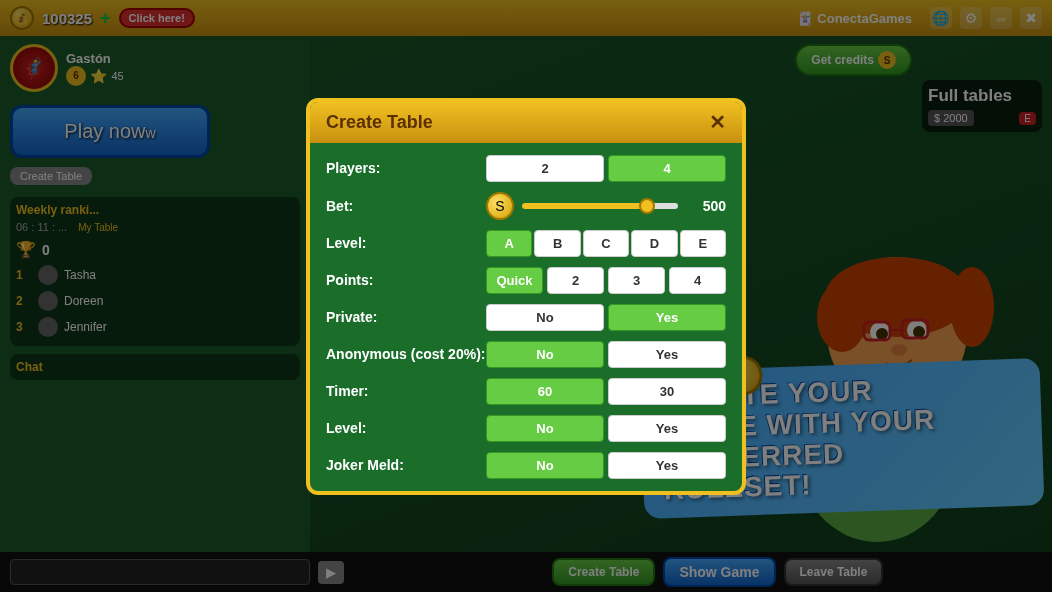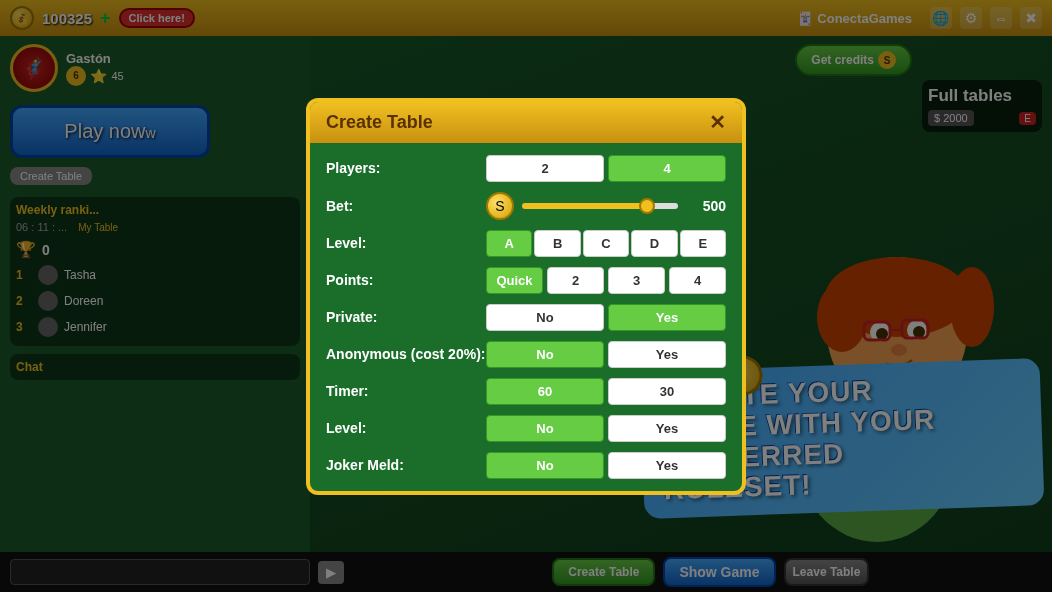--- a/index.html
+++ b/index.html
@@ -239,21 +239,21 @@
       padding: 5px 14px;
       cursor: pointer;
     }
     .bottom-leave-table {
       background: linear-gradient(180deg, #888, #555);
       color: #fff;
       font-weight: bold;
       font-size: 12px;
       border: 2px solid #333;
       border-radius: 8px;
-      padding: 5px 7px;
+      padding: 5px 14px;
       cursor: pointer;
       text-align: right;
     }
 
     
     .right-char {
       position: absolute;
       right: 0;
       bottom: 40px;
       width: 350px;

